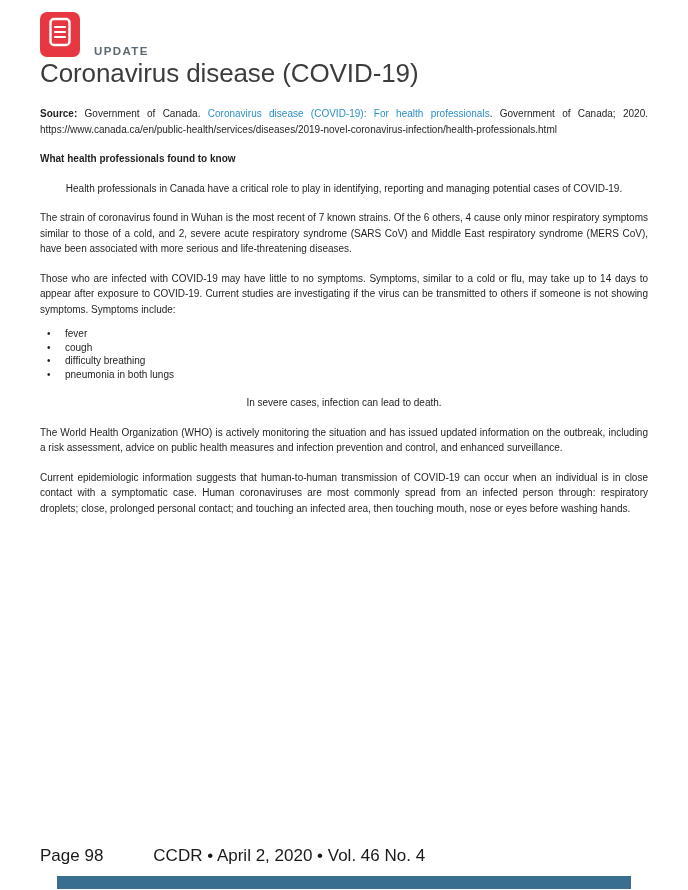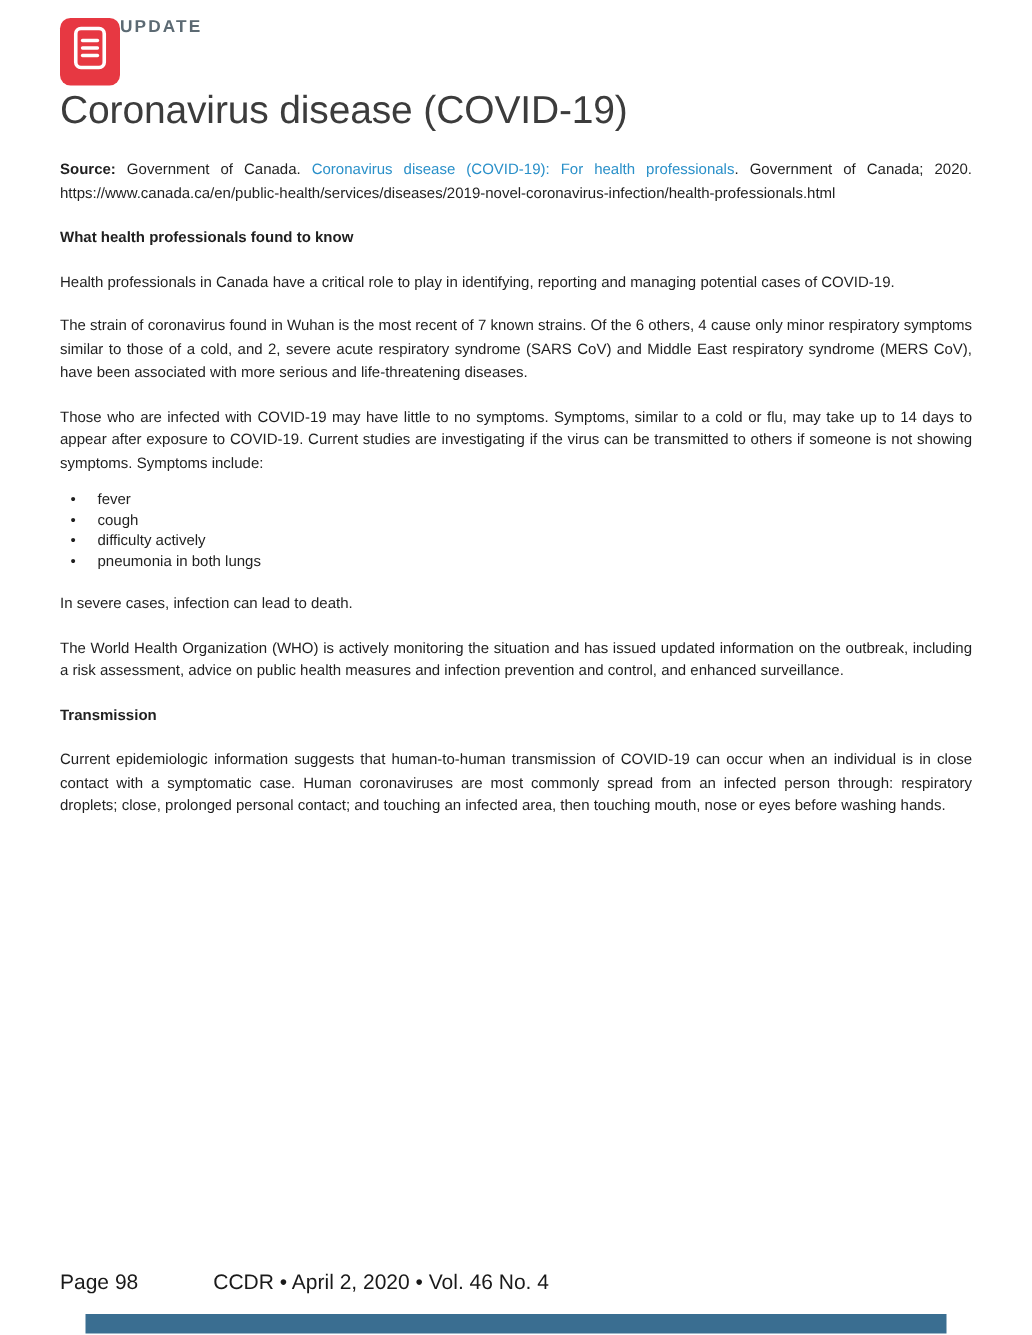--- a/index.html
+++ b/index.html
@@ -10,21 +10,22 @@
     background: #ffffff;
     overflow: hidden;
     font-family: "Liberation Sans", sans-serif;
     color: var(--body_black, #1f1f1f);
   }
   .header {
     position: absolute;
     top: 12px;
     left: 40px;
     display: flex;
-    align-items: flex-start;
+    align-items: flex-end;
+    gap: 14px;
   }
   .badge {
     width: 40px;
     height: 45px;
     border-radius: 7px;
     background: var(--accent_red, #e73842);
     display: flex;
     align-items: center;
     justify-content: center;
   }
@@ -50,21 +51,21 @@
     top: 106px;
     left: 40px;
     width: 608px;
     font-size: 10px;
     line-height: 15.5px;
   }
   .content p {
     margin: 0 0 14px 0;
     text-align: justify;
   }
-  .content p.last-left { text-align: left; }
+  .content p.last-left { text-align: center; }
   .sec-heading {
     font-size: 10px;
     font-weight: 700;
     margin: 0 0 14px 0;
     line-height: 15.5px;
   }
   .src-label { font-weight: 700; }
   a.src-link {
     color: var(--link_blue, #2a90c9);
     text-decoration: none;
@@ -84,21 +85,21 @@
     content: "•";
     position: absolute;
     left: 7px;
     top: 0;
     font-size: 10px;
   }
   .footer-text {
     position: absolute;
     top: 846px;
     left: 40px;
-    font-size: 14px;
+    font-size: 17px;
     color: #1a1a1a;
     display: flex;
   }
   .footer-journal { margin-left: 50px; }
   .footer-bar {
     position: absolute;
     top: 876px;
     left: 57px;
     width: 574px;
     height: 13px;
@@ -135,30 +136,29 @@
     <p class="last-left">Health professionals in Canada have a critical role to play in identifying, reporting and managing potential cases of COVID-19.</p>
 
 
     <p>The strain of coronavirus found in Wuhan is the most recent of 7 known strains. Of the 6 others, 4 cause only minor respiratory symptoms similar to those of a cold, and 2, severe acute respiratory syndrome (SARS CoV) and Middle East respiratory syndrome (MERS CoV), have been associated with more serious and life-threatening diseases.</p>
 
     <p>Those who are infected with COVID-19 may have little to no symptoms. Symptoms, similar to a cold or flu, may take up to 14 days to appear after exposure to COVID-19. Current studies are investigating if the virus can be transmitted to others if someone is not showing symptoms. Symptoms include:</p>
 
     <ul class="symptoms">
       <li>fever</li>
       <li>cough</li>
-      <li>difficulty actively</li>
+      <li>difficulty breathing</li>
       <li>pneumonia in both lungs</li>
     </ul>
 
     <p class="last-left">In severe cases, infection can lead to death.</p>
 
     <p>The World Health Organization (WHO) is actively monitoring the situation and has issued updated information on the outbreak, including a risk assessment, advice on public health measures and infection prevention and control, and enhanced surveillance.</p>
 
 
-    <h3 class="sec-heading">Transmission</h3>
 
     <p>Current epidemiologic information suggests that human-to-human transmission of COVID-19 can occur when an individual is in close contact with a symptomatic case. Human coronaviruses are most commonly spread from an infected person through: respiratory droplets; close, prolonged personal contact; and touching an infected area, then touching mouth, nose or eyes before washing hands.</p>
 
   </div>
 
   <div class="footer-text">
     <span>Page 98</span>
     <span class="footer-journal">CCDR • April 2, 2020 • Vol. 46 No. 4</span>
   </div>
 

